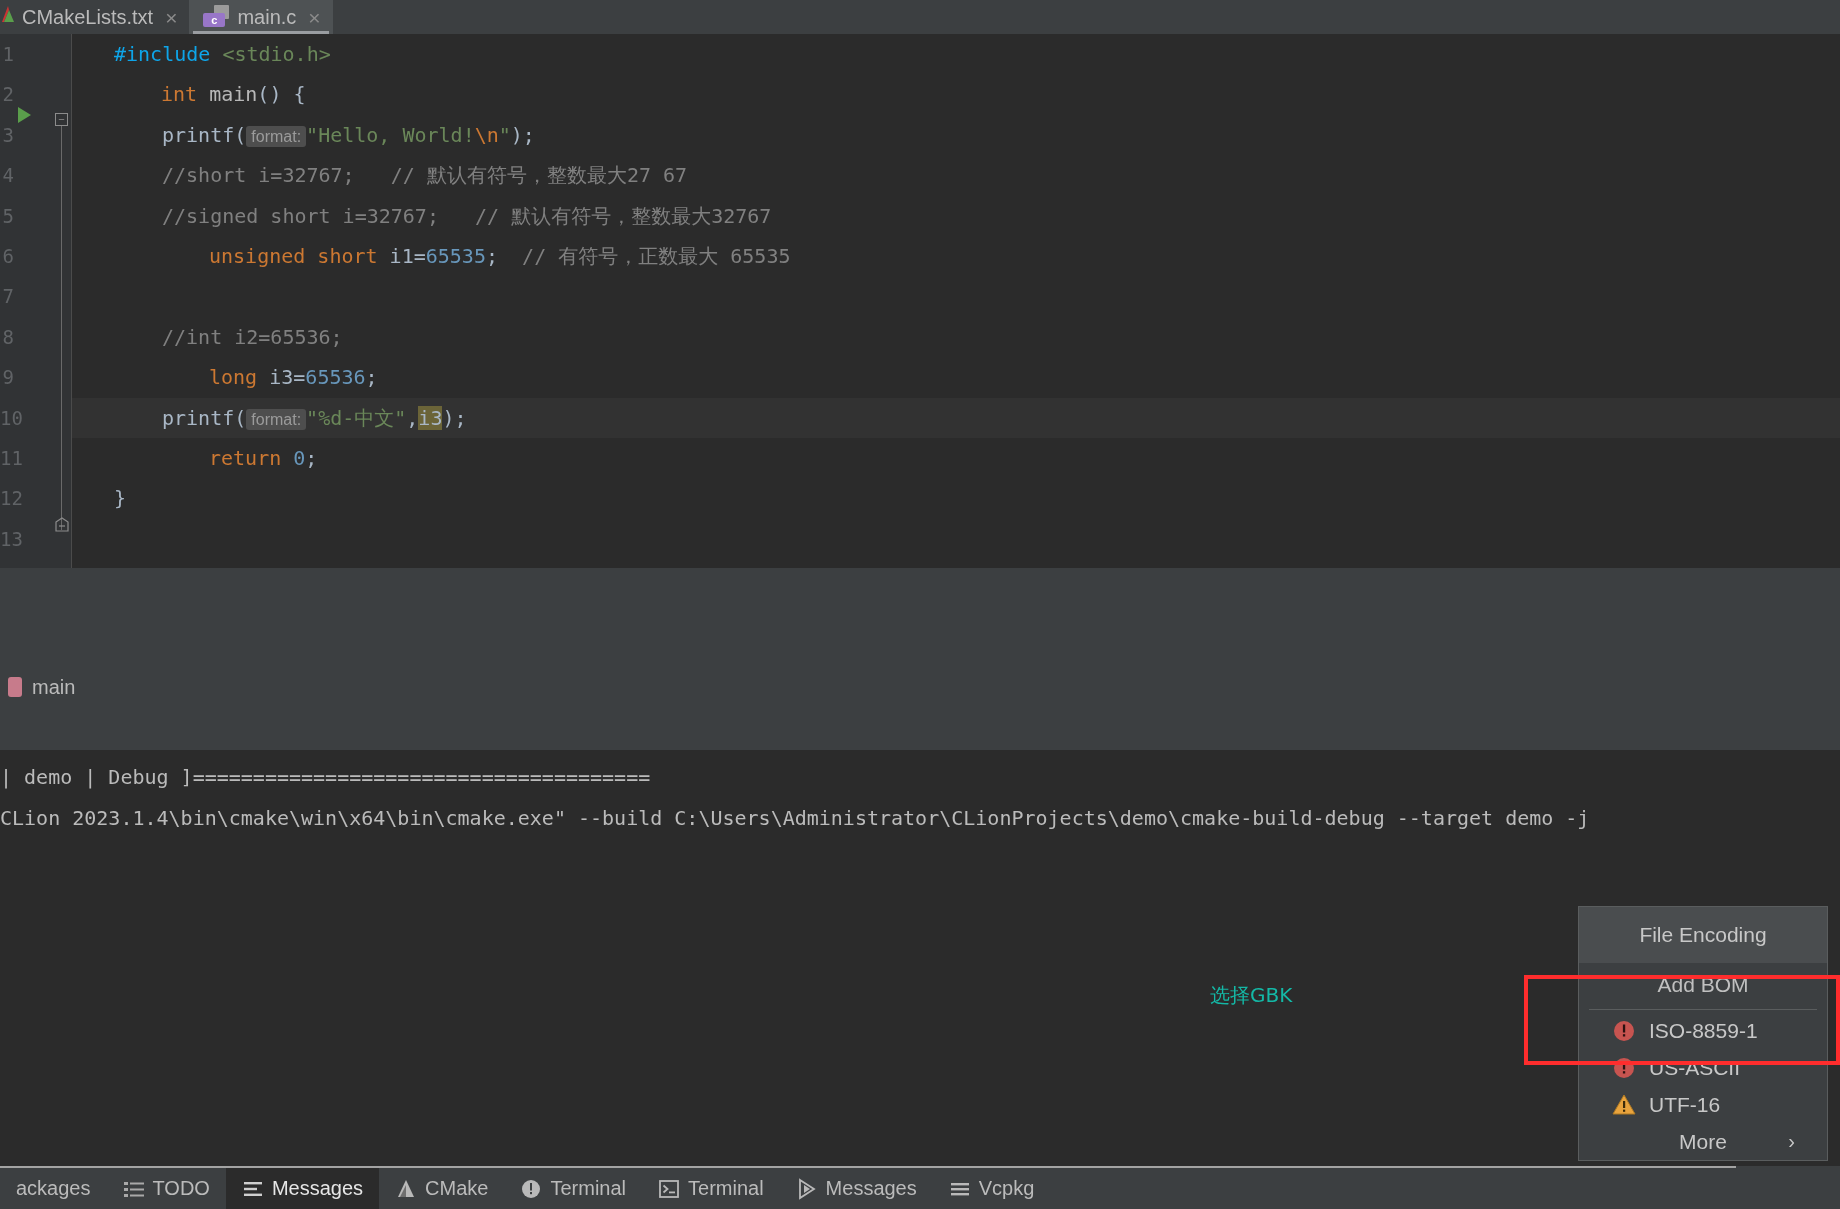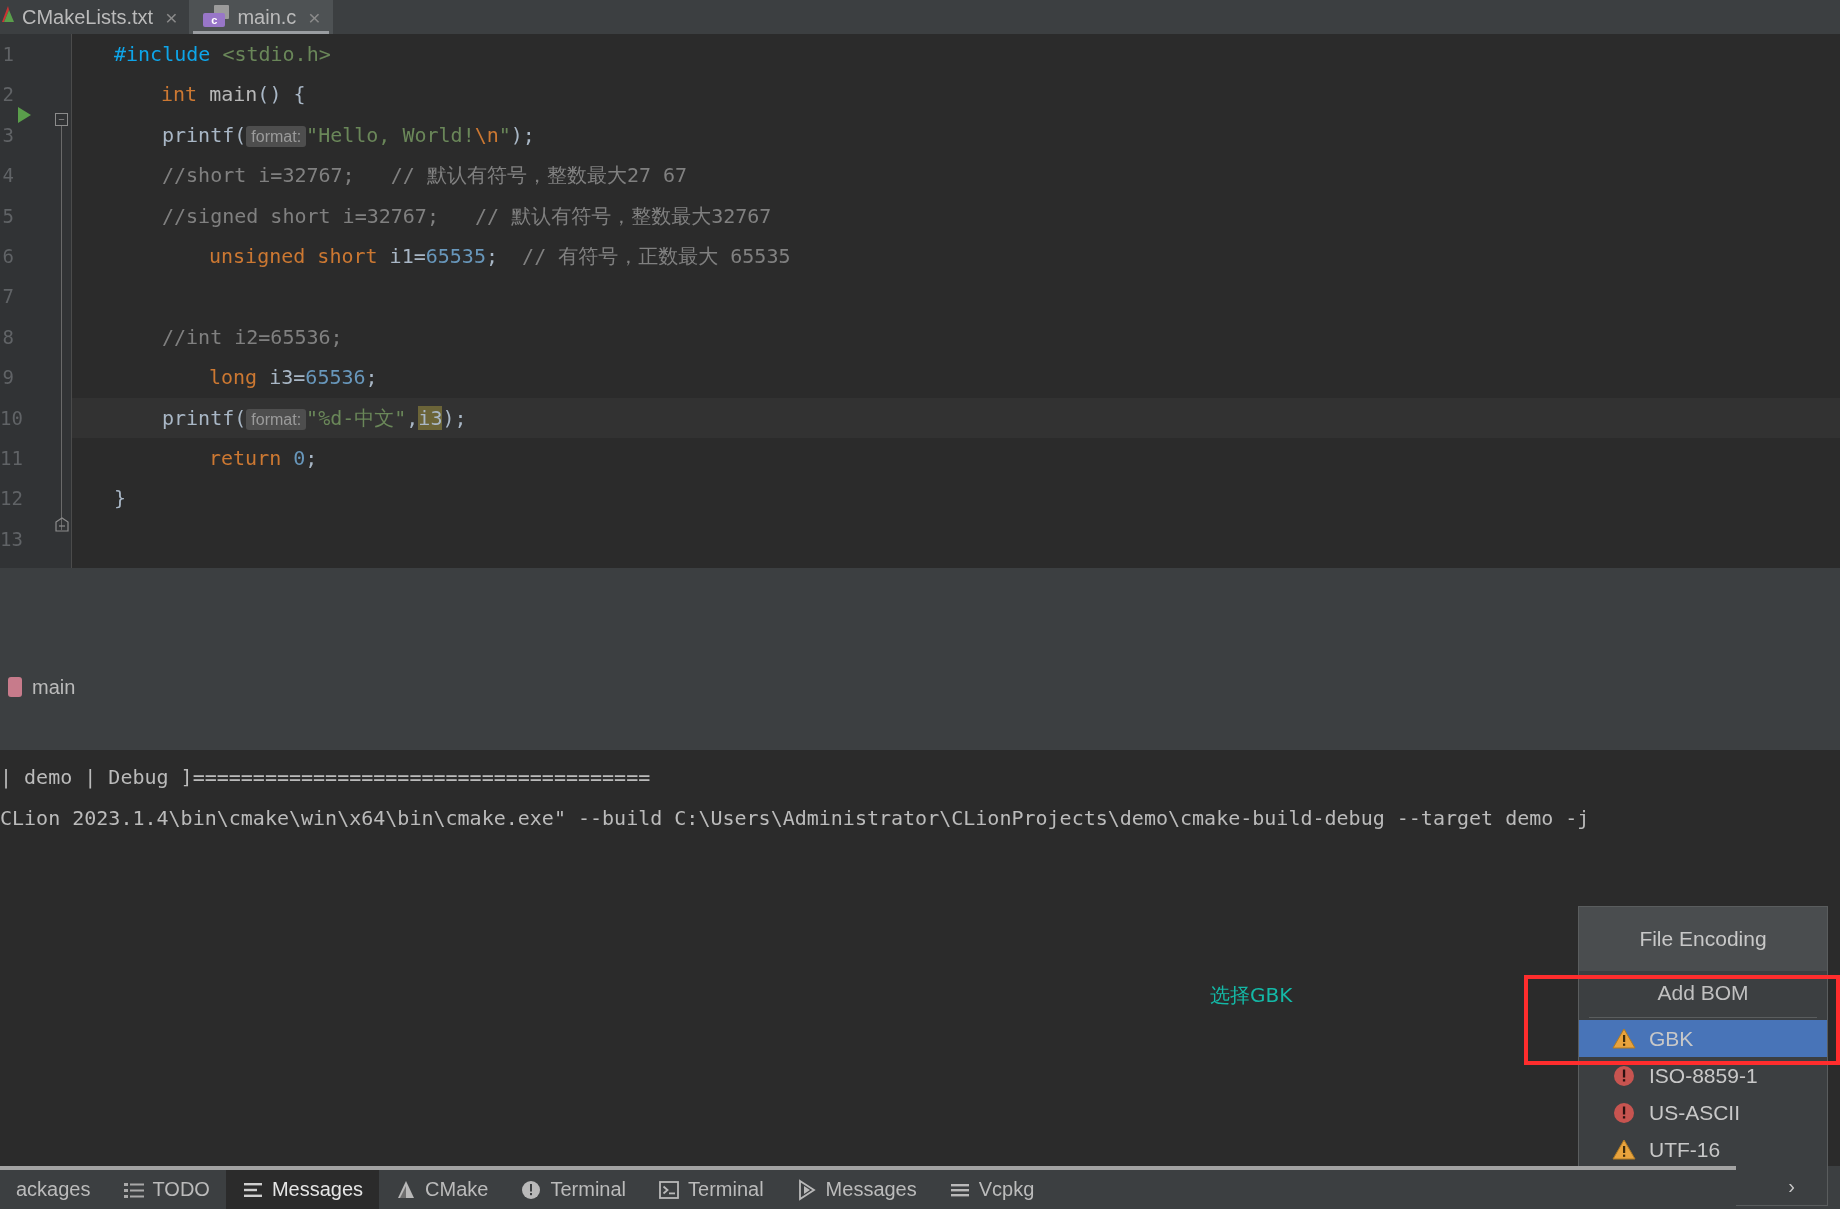--- a/index.html
+++ b/index.html
@@ -132,21 +132,21 @@
     position: absolute; left: 1524px; top: 975px; width: 316px; height: 90px;
     border: 4px solid #ff2d2d; pointer-events: none;
   }
 
   
   .popup {
     position: absolute; left: 1578px; top: 906px; width: 250px;
     background: #3c3f41; border: 1px solid #5a5d5e;
   }
   .popup-header {
-    height: 64px; background: #4a4d4f; display: flex;
+    height: 56px; background: #4a4d4f; display: flex;
     align-items: center; justify-content: center;
     font-size: 21px; color: #c8c8c8;
   }
   .popup-sub {
     height: 44px; display: flex; align-items: center; justify-content: center;
     font-size: 21px; color: #c0c0c0;
   }
   .popup-sep { height: 1px; background: #5a5d5e; margin: 2px 10px; }
   .mi {
     height: 37px; display: flex; align-items: center; gap: 12px;
@@ -157,21 +157,21 @@
   .mi .chev { color: #c8c8c8; font-size: 20px; padding-right: 18px; }
   .mi.more { padding-left: 0; justify-content: center; position: relative; }
   .mi.more .label { flex: none; }
   .mi.more .chev { position: absolute; right: 14px; }
   .ic { width: 26px; height: 26px; flex: none; position: relative; }
 
   
   .bottombar {
     position: absolute; top: 1166px; left: 0; width: 1736px; height: 43px;
     background: #3c3f41; display: flex; align-items: stretch;
-    border-top: 4px solid #a3a3a3;
+    border-top: 2px solid #a3a3a3;
   }
   .bt {
     display: flex; align-items: center; gap: 8px; padding: 0 16px;
     font-size: 20px; color: #bbbbbb;
   }
   .bt.active { background: #2b2b2b; color: #e6e6e6; }
   .bt-ic { width: 22px; height: 22px; position: relative; flex: none; }
 </style>
 </head>
 <body>
@@ -240,30 +240,20 @@
     <div class="console-line" style="top:100px;">CLion 2023.1.4\bin\cmake\win\x64\bin\cmake.exe" --build C:\Users\Administrator\CLionProjects\demo\cmake-build-debug --target demo -j</div>
   </div>
 
   <div class="annot-text">选择GBK</div>
 
   <div class="popup">
     <div class="popup-header">File Encoding</div>
     <div class="popup-sub">Add BOM</div>
     <div class="popup-sep"></div>
 
-    <div class="mi sel">
-      <span class="ic">
-        <svg width="26" height="26" viewBox="0 0 26 26">
-            <polygon points="13,3 24,22 2,22" fill="#e8a33d" stroke="#b07a22" stroke-width="1"></polygon>
-            <rect x="12" y="9" width="2.2" height="7" fill="#3c2b0a"></rect>
-            <rect x="12" y="17.6" width="2.2" height="2.2" fill="#3c2b0a"></rect>
-          </svg>
-      </span>
-      <span class="label">GBK</span>
-    </div>
 
     <div class="mi">
       <span class="ic">
         <svg width="26" height="26" viewBox="0 0 26 26">
             <circle cx="13" cy="13" r="10" fill="#c75450"></circle>
             <rect x="11.9" y="6.5" width="2.3" height="8" fill="#2b1010"></rect>
             <rect x="11.9" y="16.2" width="2.3" height="2.3" fill="#2b1010"></rect>
           </svg>
       </span>
       <span class="label">ISO-8859-1</span>

